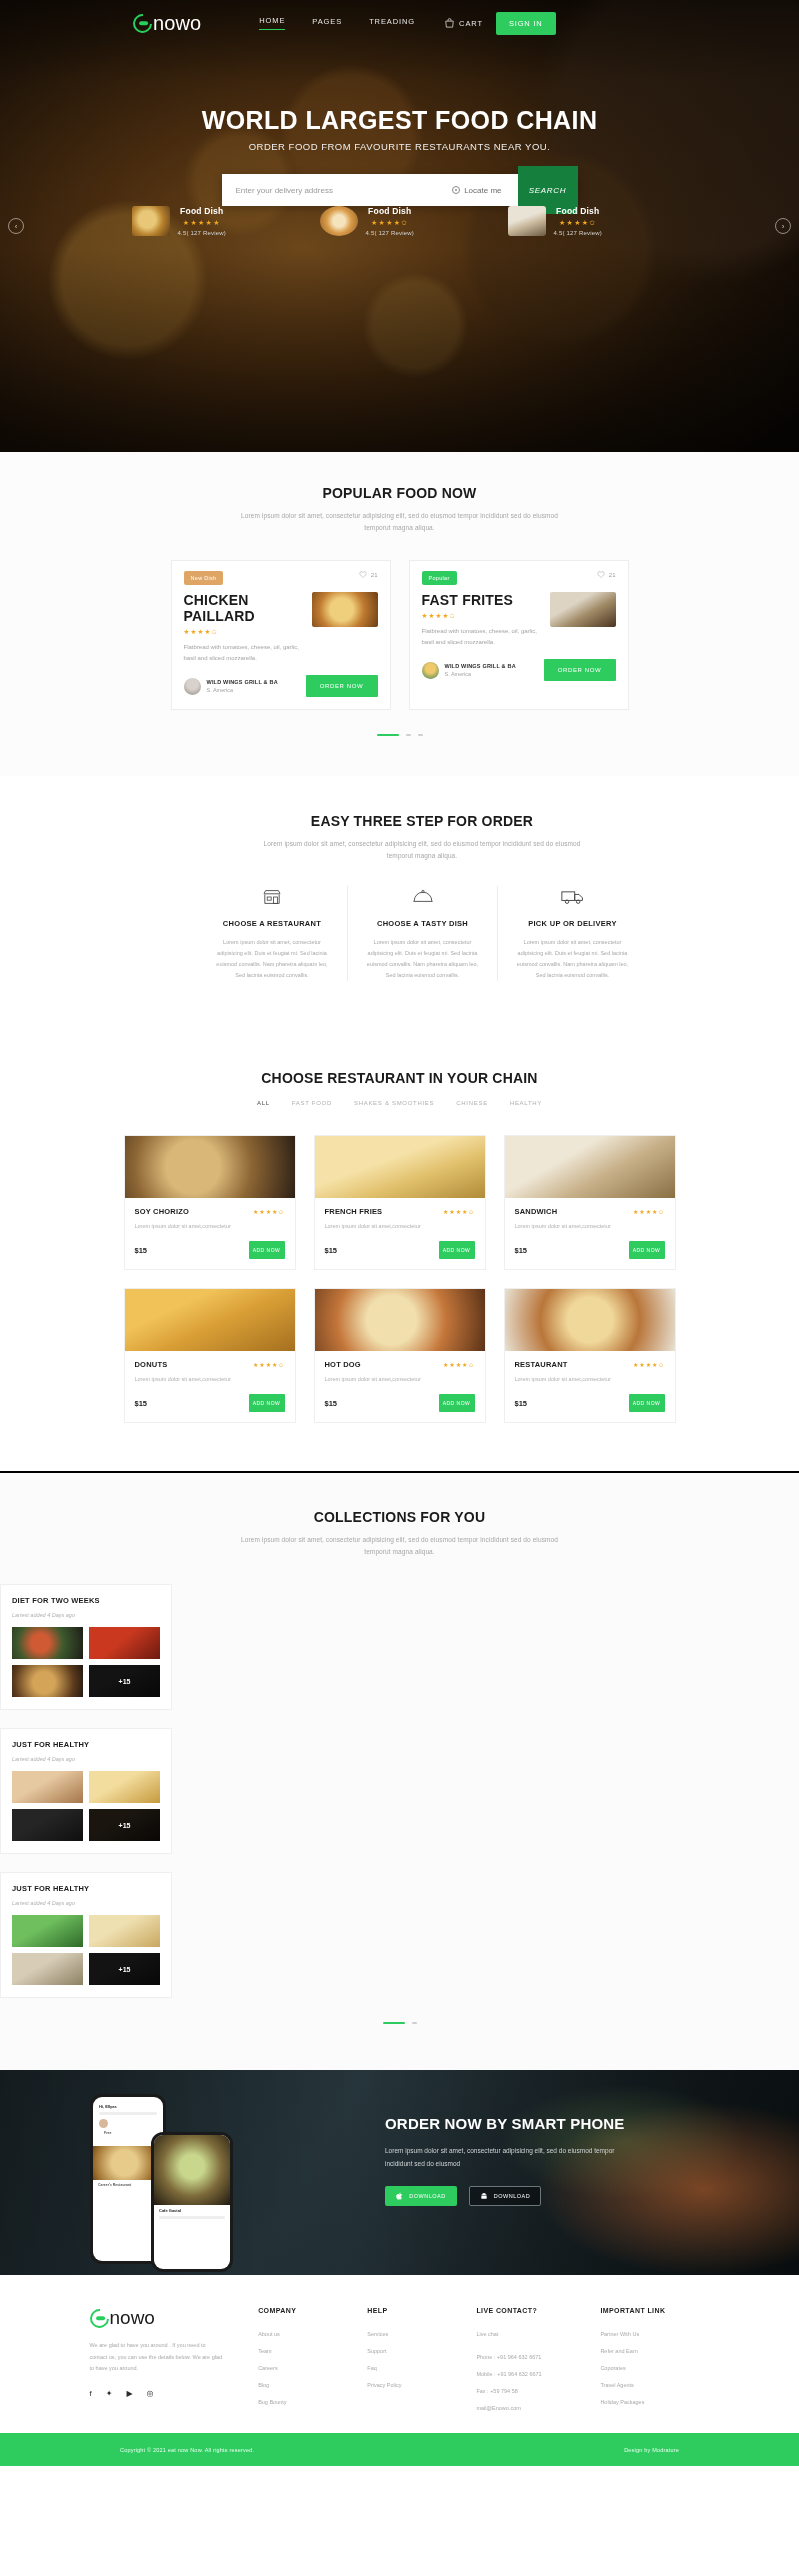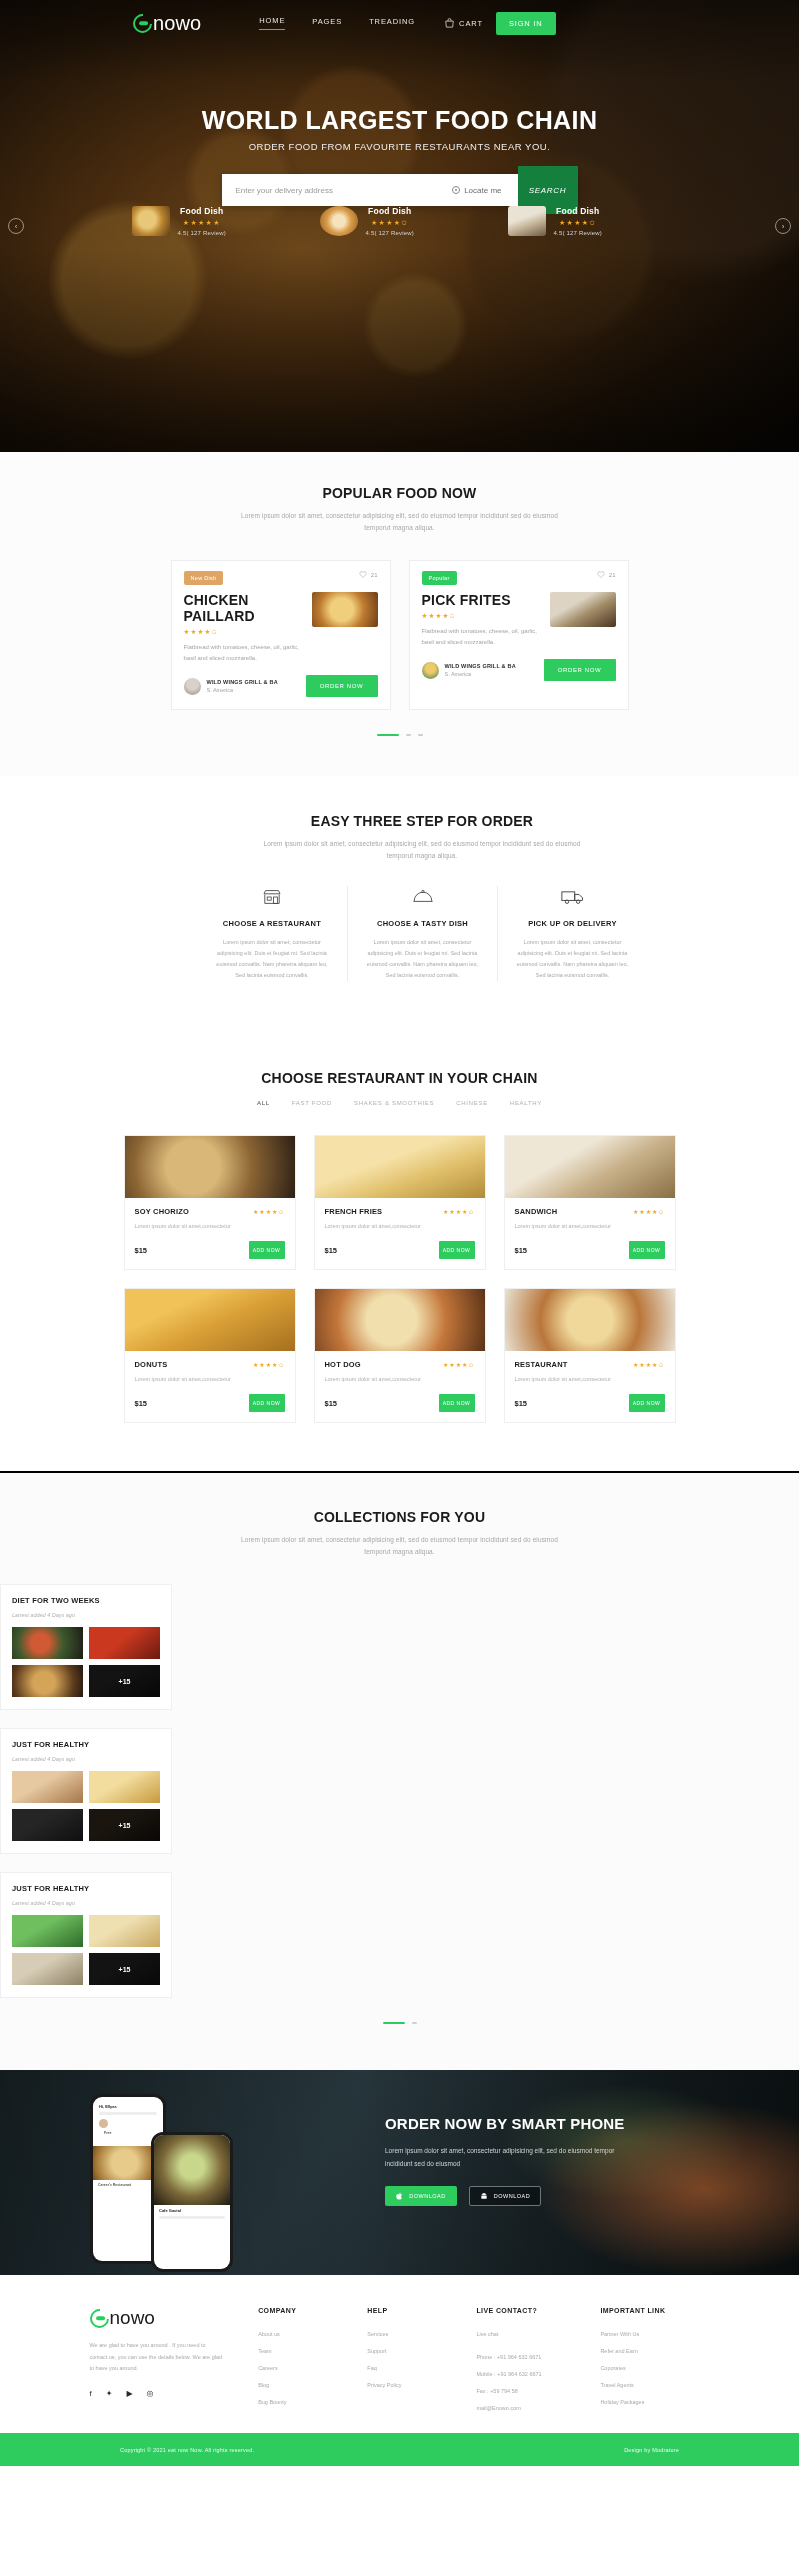--- a/index.html
+++ b/index.html
@@ -394,21 +394,21 @@
           <span class="badge green">Popular</span>
           <div class="likes">
             <svg width="8" height="7" viewBox="0 0 12 11" fill="none">
               <path d="M6 10S1 6.8 1 3.9A2.6 2.6 0 0 1 6 2.6 2.6 2.6 0 0 1 11 3.9C11 6.8 6 10 6 10z" stroke="#b3b3b3" stroke-width="1"></path>
             </svg>
             <span>21</span>
           </div>
         </div>
         <div class="pop-body">
           <div class="pop-text">
-            <div class="pop-name">PICK FRITES</div>
+            <div class="pop-name">FAST FRITES</div>
             <div class="pop-stars">★★★★✩</div>
             <div class="pop-desc">Flatbread with tomatoes, cheese, oil, garlic, basil and sliced mozzarella.</div>
           </div>
           <div class="pop-thumb t-steak"></div>
         </div>
         <div class="pop-foot">
           <div class="resto">
             <div class="avatar av2"></div>
             <div>
               <div class="resto-name">WILD WINGS GRILL &amp; BA</div>

